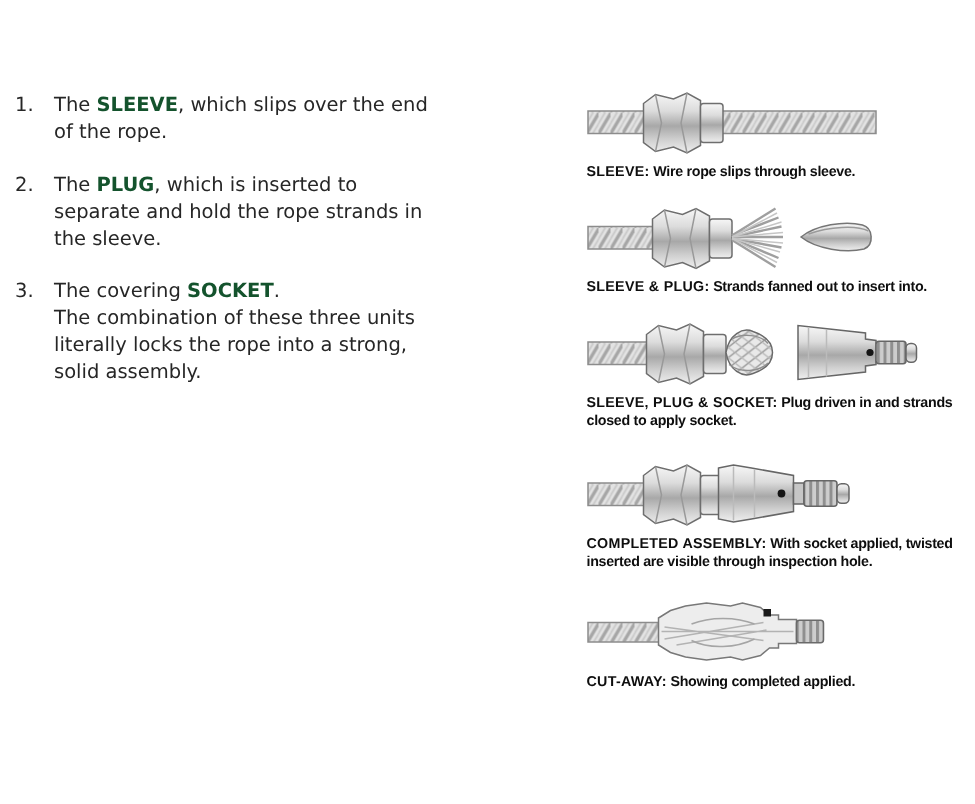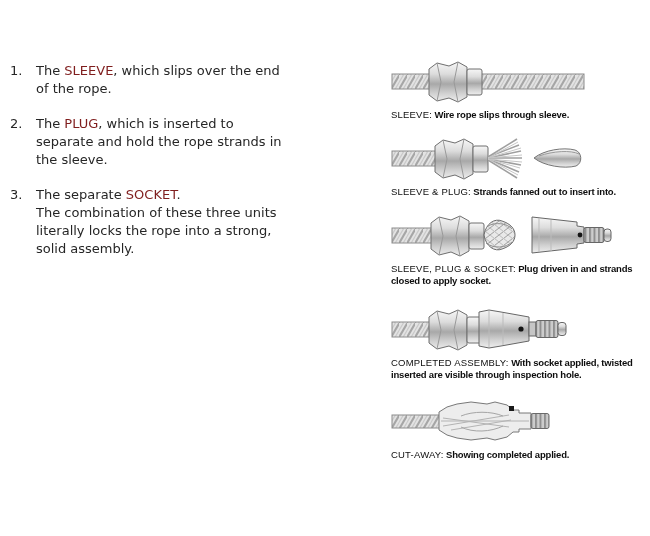--- a/index.html
+++ b/index.html
@@ -10,31 +10,31 @@
     font-family:"DejaVu Sans", sans-serif;
   }
   
   .instructions {
     position:absolute; left:10px; top:62px; width:336px;
     font-size:13px; line-height:18px; color:#262626;
   }
   .item { display:flex; margin-bottom:17px; }
   .num { flex:0 0 26px; width:26px; }
   .itext { margin:0; width:305px; white-space:pre-line; }
-  .itext b { font-weight:normal; color:#7f1d1d; }
+  .itext b { font-weight:bold; color:#14532d; }
   
   .fig { position:absolute; left:391px; width:262px; margin:0; }
   .fig svg { display:block; }
   .cap {
     margin-top:5px;
     font-family:"Liberation Sans", sans-serif;
     font-weight:bold; font-size:9.5px; line-height:11.5px;
     letter-spacing:-0.2px; color:#0e0e0e; white-space:pre-line;
   }
-  .cap b { font-weight:normal; letter-spacing:0.2px; }
+  .cap b { font-weight:bold; letter-spacing:0.2px; }
 </style>
 </head>
 <body>
 
 <svg width="0" height="0" style="position:absolute" aria-hidden="true">
   <defs>
     <linearGradient id="gMetal" x1="0" y1="0" x2="0" y2="1">
       <stop offset="0%" stop-color="#f7f7f7"></stop>
       <stop offset="30%" stop-color="#dcdcdc"></stop>
       <stop offset="55%" stop-color="#a8a8a8"></stop>
@@ -75,21 +75,21 @@
 
     <div class="item">
       <span class="num">2.</span>
       <p class="itext"><span>The </span><b>PLUG</b><span>, which is inserted to
 separate and hold the rope strands in
 the sleeve.</span></p>
     </div>
 
     <div class="item">
       <span class="num">3.</span>
-      <p class="itext"><span>The separate </span><b>SOCKET</b><span>.
+      <p class="itext"><span>The covering </span><b>SOCKET</b><span>.
 The combination of these three units
 literally locks the rope into a strong,
 solid assembly.</span></p>
     </div>
 
   </div>
 
   <figure class="fig" style="top:60px">
     <svg width="195" height="44" viewBox="0 0 195 44">
       <rect x="1" y="14" width="192" height="15" fill="url(#pRope)" stroke="#8c8c8c"></rect>

